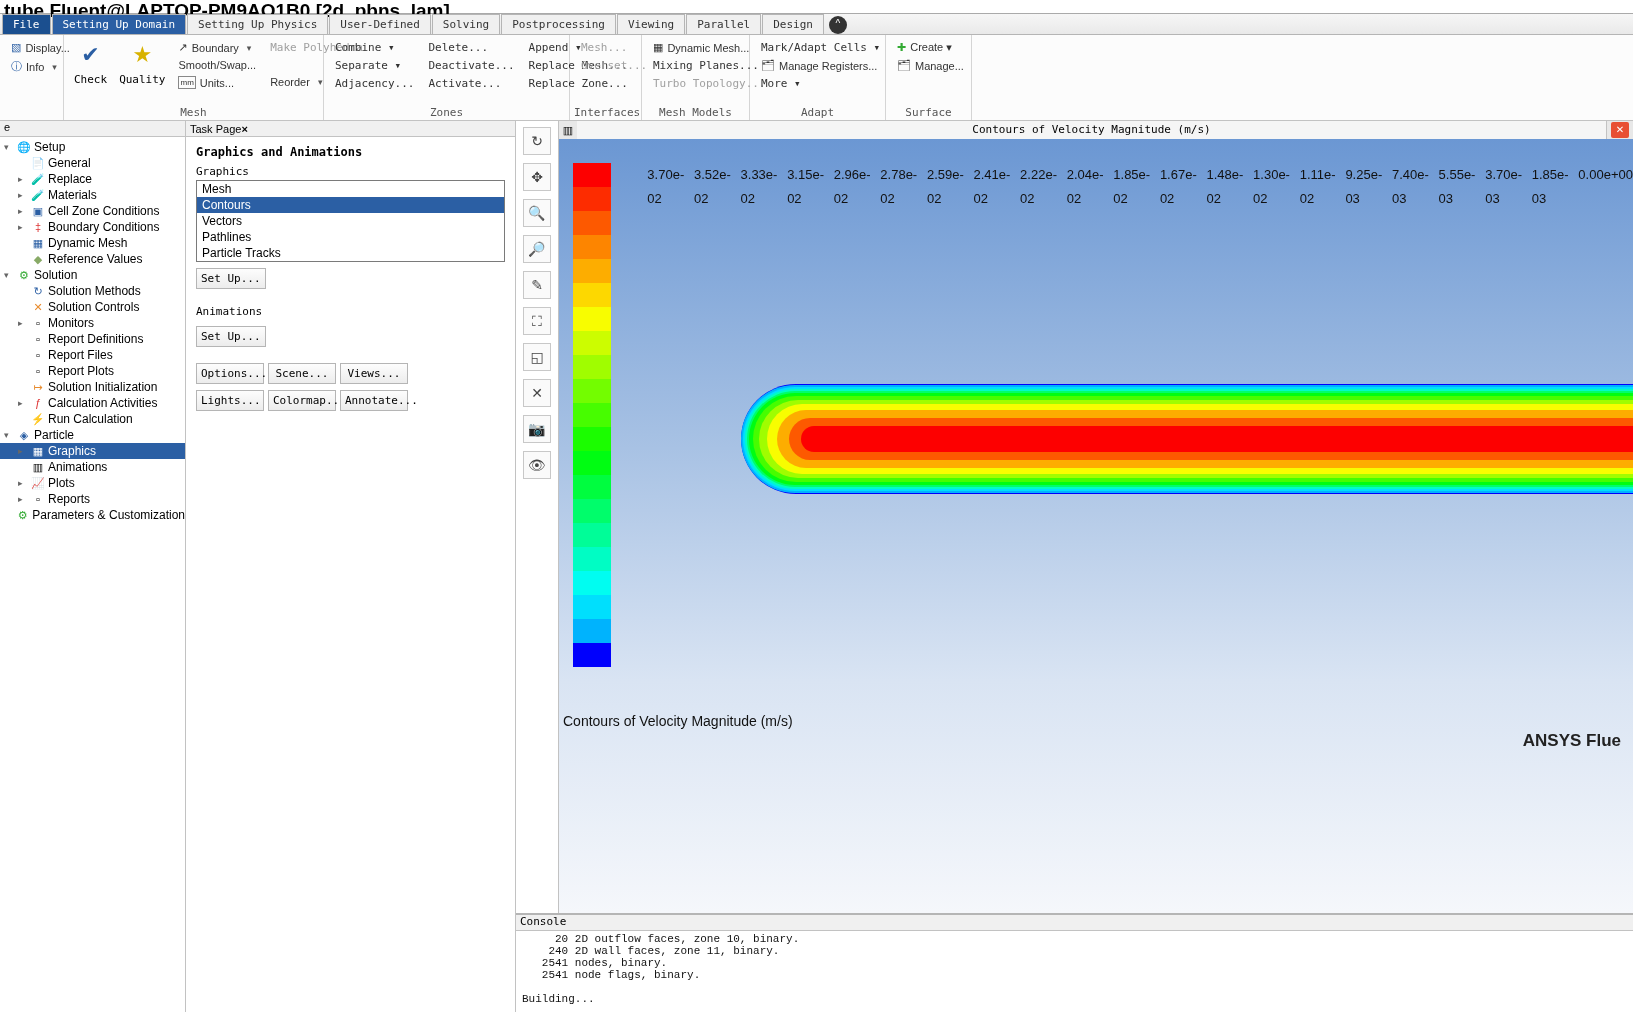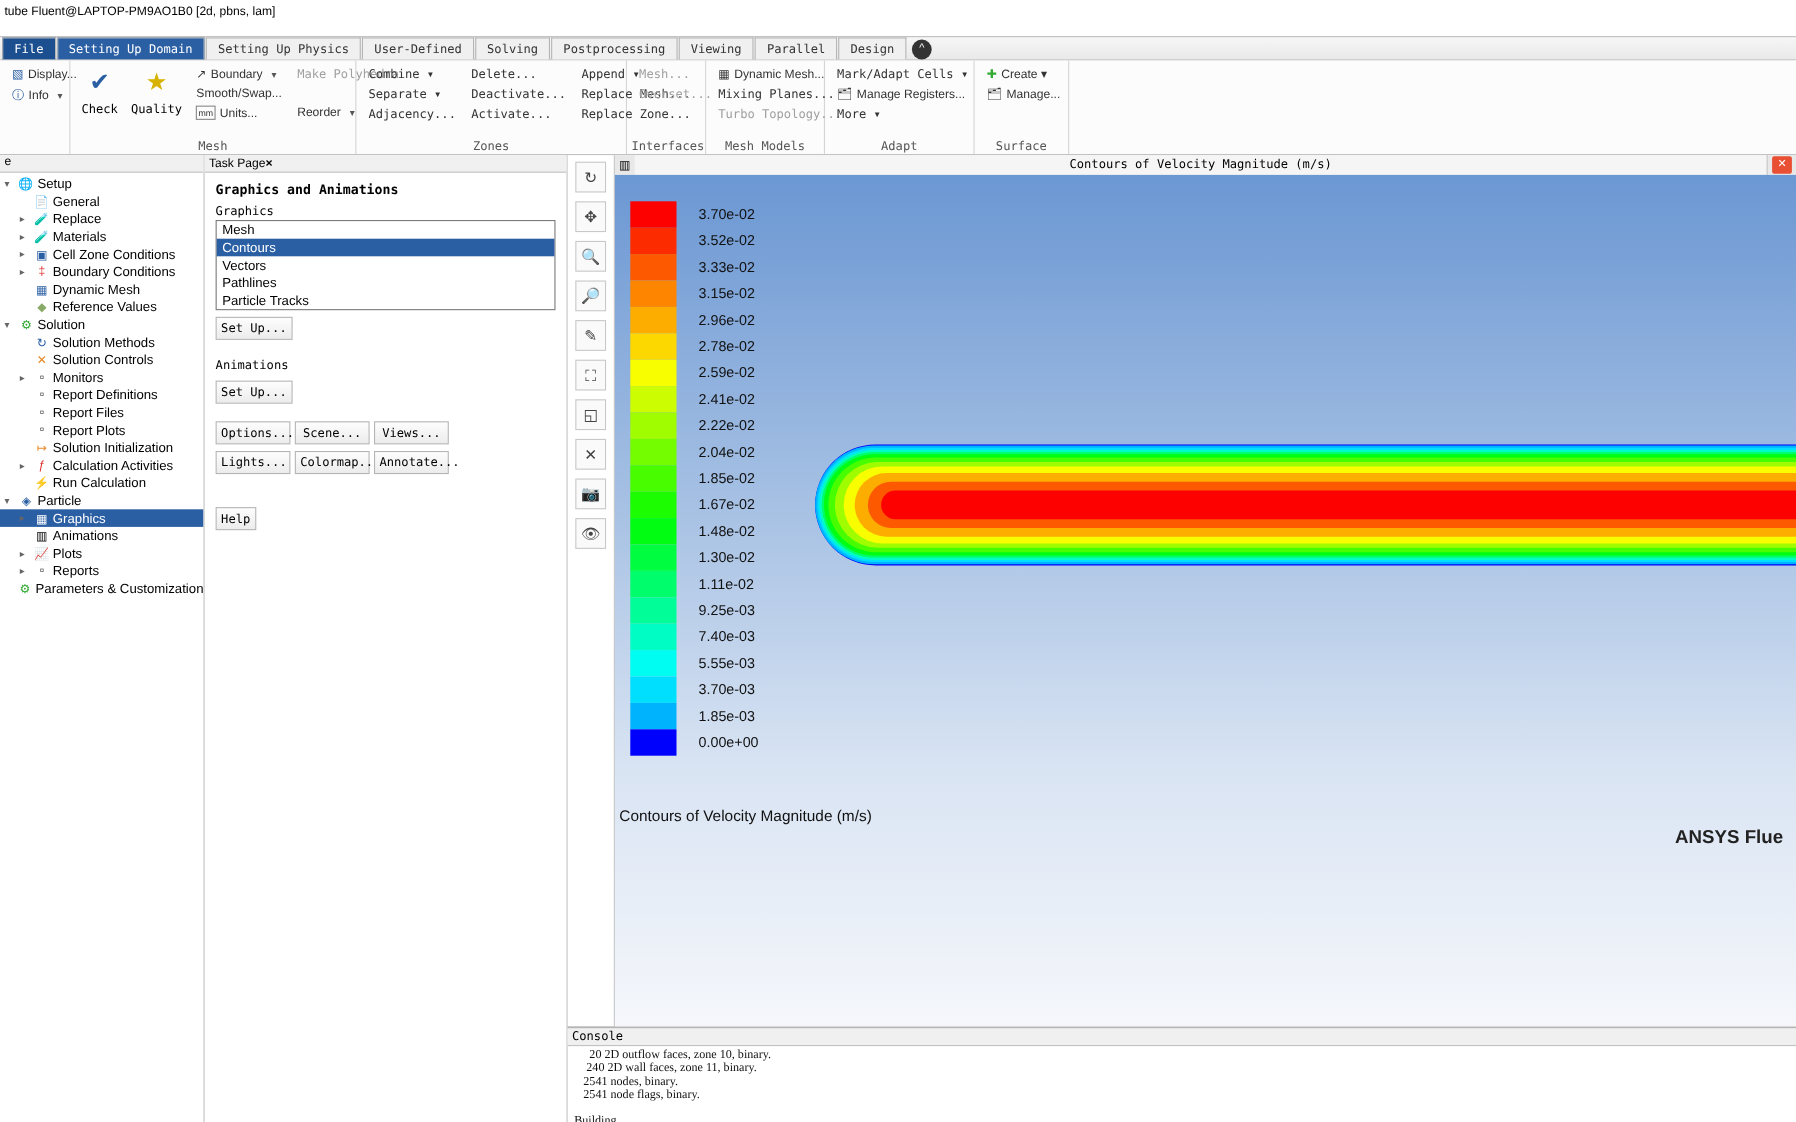--- a/index.html
+++ b/index.html
@@ -1,19 +1,19 @@
 <!DOCTYPE html>
 <html><head>
 <meta charset="utf-8">
 <style>
 * { box-sizing: border-box; margin: 0; padding: 0; font-family: "Segoe UI", Tahoma, sans-serif; }
 body { font-size: 11px; background: #fff; overflow: hidden; width: 1633px; height: 1020px; }
 
 
-.title-bar { height: 34px; line-height: 22px; padding-left: 4px; font-size: 11px; border-bottom: 1px solid #aaa; }
+.title-bar { height: 14px; line-height: 22px; padding-left: 4px; font-size: 19px; border-bottom: 1px solid #aaa; font-weight: bold; }
 
 
 .tab-strip { height: 21px; background: linear-gradient(#f6f6f6,#e9e9e9); border-bottom: 1px solid #b5b5b5; display: flex; align-items: flex-end; padding-left: 2px; }
 .tab-strip .tab { padding: 3px 10px; border: 1px solid #b5b5b5; border-bottom: none; margin-right: 1px; background: #f0f0f0; font-size: 11px; font-family: Consolas, monospace; color: #333; cursor: pointer; }
 .tab-strip .tab.active { background: #2b5fa4; color: #fff; }
 .tab-strip .tab.file { background: #1b4f8f; color: #fff; }
 .tab-strip .chev { width: 18px; height: 18px; background: #333; color: #fff; border-radius: 9px; text-align: center; line-height: 16px; margin-left: 4px; font-size: 10px; }
 
 
 .ribbon { height: 86px; display: flex; border-bottom: 1px solid #c2c2c2; background: #fcfcfc; }
@@ -63,33 +63,33 @@
 .canvas-wrap { flex: 1; display: flex; flex-direction: column; border-left: 1px solid #c2c2c2; }
 .canvas-tab { height: 18px; display: flex; align-items: center; background: #e8e8e8; }
 .canvas-tab .ct { flex: 1; text-align: center; font-family: Consolas, monospace; font-size: 11px; background: #f5f5f5; border-right: 1px solid #c2c2c2; height: 18px; line-height: 18px; }
 .canvas-tab .close { width: 18px; height: 16px; background: #e84f33; color: #fff; text-align: center; line-height: 15px; font-size: 10px; margin: 1px 4px; border-radius: 2px; cursor: pointer; }
 .canvas { flex: 1; background: linear-gradient(to bottom, #6b97d3 0%, #a8c2e4 40%, #d9e4f3 70%, #f5f7fb 100%); position: relative; overflow: hidden; }
 
 
 .legend { position: absolute; left: 14px; top: 24px; display: flex; }
 .legend-bar { width: 42px; height: 504px; display: flex; flex-direction: column; }
 .legend-bar div { flex: 1; }
-.legend-labels { margin-left: 20px; display: flex; flex-direction: column; justify-content: center; height: 504px; font-size: 13px; color: #111; font-family: Arial, sans-serif; }
+.legend-labels { margin-left: 36px; display: flex; flex-direction: row; justify-content: center; height: 504px; font-size: 13px; color: #111; font-family: Arial, sans-serif; }
 .legend-labels div { height: 24px; line-height: 24px; }
 
 
 .flowplot { position: absolute; left: 182px; top: 245px; right: 0; height: 110px; }
 .flowplot .layer { position: absolute; left: 0; right: 0; }
 .caption { position: absolute; left: 4px; top: 574px; font-size: 14px; font-weight: 500; color: #111; }
 .brand { position: absolute; right: 12px; top: 592px; font-size: 17px; font-weight: bold; color: #222; }
 
 
 .console-wrap { height: 99px; border-top: 2px solid #b5b5b5; display: flex; flex-direction: column; }
 .console-head { height: 16px; background: #f0f0f0; border-bottom: 1px solid #c2c2c2; padding-left: 4px; font-family: Consolas, monospace; font-size: 11px; }
-.console { flex: 1; font-family: Liberation Serif, serif; font-size: 11px; padding: 2px 6px; white-space: pre; overflow: hidden; color: #111; }
+.console { flex: 1; font-family: Liberation Mono, monospace; font-size: 11px; padding: 2px 6px; white-space: pre; overflow: hidden; color: #111; }
 
 
 .c-red{color:#d33;} .c-blue{color:#2b5fa4;} .c-green{color:#3a3;} .c-orange{color:#e88b2d;} .c-yellow{color:#d8b200;} .c-purple{color:#8a6;} 
 </style>
 </head>
 <body>
 
 <div class="title-bar">tube Fluent@LAPTOP-PM9AO1B0  [2d, pbns, lam]</div>
 
 <div class="tab-strip">
@@ -377,21 +377,20 @@
           <div class="li">Vectors</div>
           <div class="li">Pathlines</div>
           <div class="li">Particle Tracks</div>
         </div>
       <div class="btn">Set Up...</div>
 
       <div class="tp-sub" style="margin-top:16px">Animations</div>
       <div class="btn">Set Up...</div>
 
       <div class="btn-row" id="btnrow"><span class="btn" style="width: 68px; text-align: center;">Options...</span><span class="btn" style="width: 68px; text-align: center;">Scene...</span><span class="btn" style="width: 68px; text-align: center;">Views...</span><br><span class="btn" style="width: 68px; text-align: center;">Lights...</span><span class="btn" style="width: 68px; text-align: center;">Colormap...</span><span class="btn" style="width: 68px; text-align: center;">Annotate...</span></div>
-      <div style="margin-top:24px"><div class="btn">Help</div></div>
     </div>
   </div>
 
   <div class="right-area">
     <div class="view-top">
       <div class="vtools">
         <div class="vb">↻</div>
         <div class="vb">✥</div>
         <div class="vb">🔍</div>
         <div class="vb">🔎</div>

